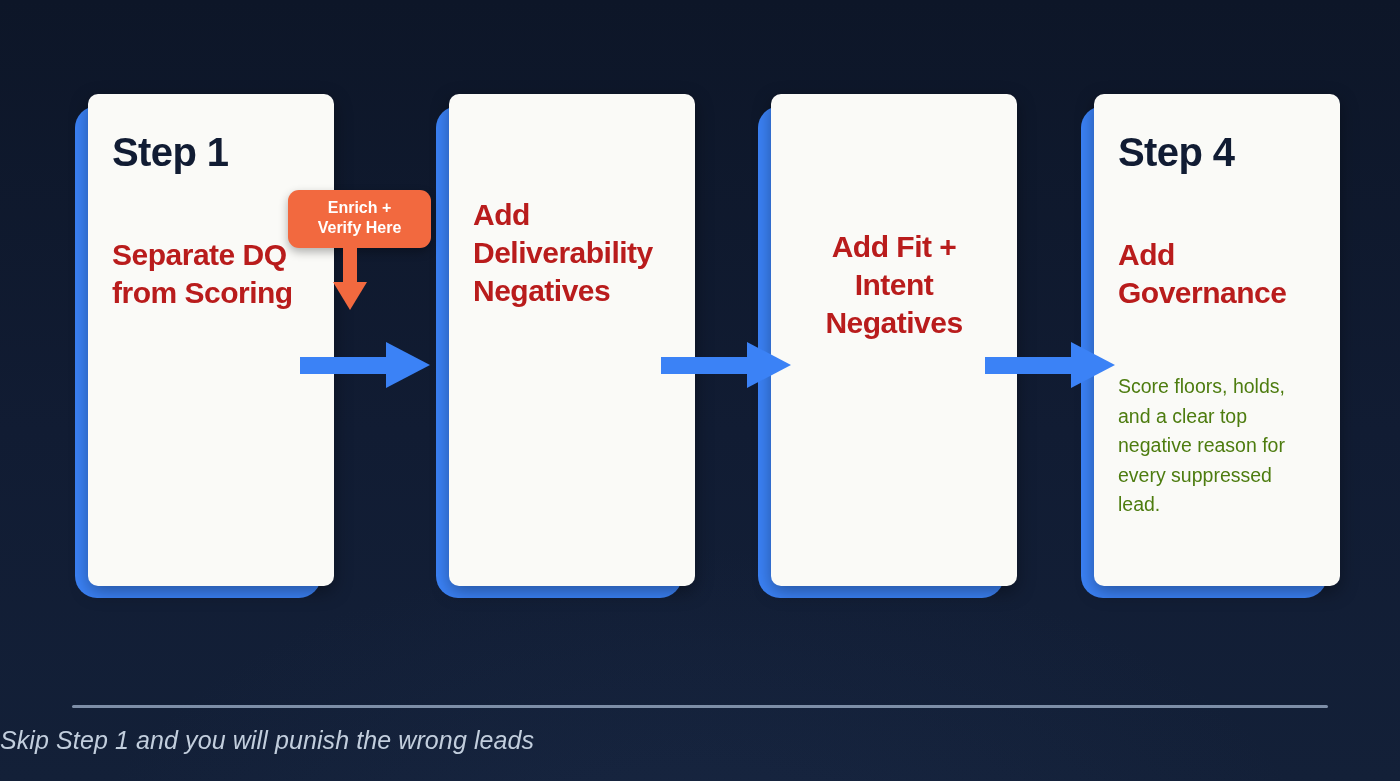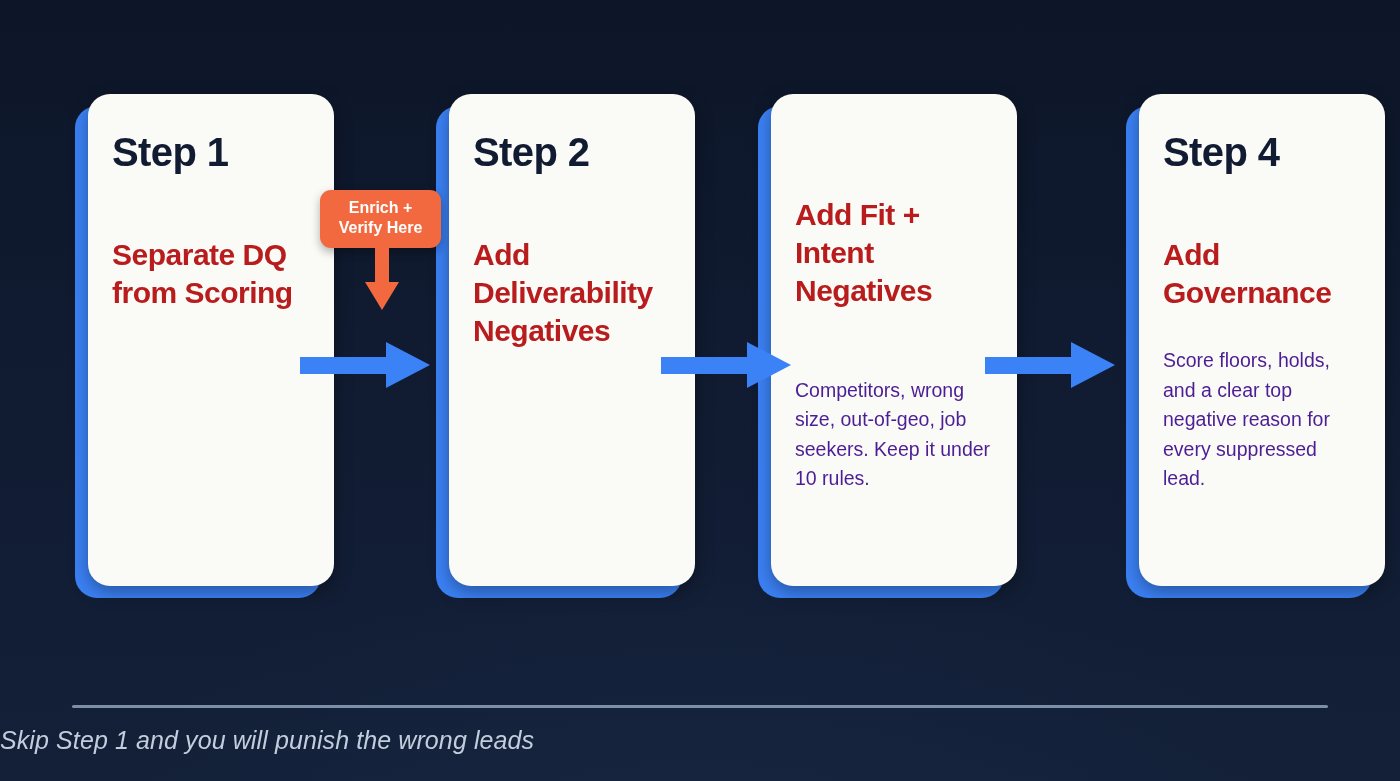--- a/index.html
+++ b/index.html
@@ -35,21 +35,21 @@
     height:492px;
     background:#3b82f6;
     border-radius:22px;
   }
   .card {
     position:absolute;
     left:0; top:0;
     width:246px;
     height:492px;
     background:#fafaf7;
-    border-radius:22px;
+    border-radius:10px;
     box-shadow:0 6px 18px rgba(0,0,0,0.35);
     padding:38px 24px 30px 24px;
     display:flex;
     flex-direction:column;
   }
 
   .card-step {
     font-size:40px;
     font-weight:700;
     letter-spacing:-0.6px;
@@ -60,37 +60,37 @@
     margin-top:62px;
     font-size:30px;
     font-weight:700;
     letter-spacing:-0.5px;
     color:#b91c1c;
     line-height:1.26;
     white-space:pre-line;
   }
   .card-body {
     margin-top:auto;
-    margin-bottom:62px;
+    margin-bottom:36px;
     font-size:19.5px;
     font-weight:400;
-    color:#4c1d95;
+    color:#4d7c0f;
     line-height:1.52;
   }
 
   
   .t-1 .card-title { margin-top:64px; }
   .t-2 .card-title { margin-top:64px; }
-  .t-3 .card-title { margin-top:64px; }
+  .t-3 .card-title { margin-top:96px;text-align:center; }
   .t-4 .card-title { margin-top:64px; }
 
   .c1 { left:88px; }
   .c2 { left:449px; }
   .c3 { left:771px; }
-  .c4 { left:1139px;padding-left:39px; }
+  .c4 { left:1094px;padding-left:39px; }
 
   
   .arrow-right {
     position:absolute;
     height:46px;
     width:130px;
     top:342px;
   }
   .arrow-right .shaft {
     position:absolute;
@@ -109,23 +109,23 @@
     border-bottom:23px solid transparent;
     border-left:44px solid #3b82f6;
   }
   .a1 { left:300px; }
   .a2 { left:661px; }
   .a3 { left:985px; }
 
   
   .callout {
     position:absolute;
-    left:320px;
+    left:288px;
     top:190px;
-    width:121px;
+    width:143px;
   }
   .callout-box {
     background:#f2693f;
     border-radius:11px;
     padding:8px 10px 9px 10px;
     text-align:center;
     color:#ffffff;
     font-size:16px;
     font-weight:600;
     line-height:1.28;
@@ -183,34 +183,32 @@
     <div class="card">
       <div class="card-step">Step 1</div>
       <div class="card-title">Separate DQ
 from Scoring</div>
     </div>
   </div>
 
   <div class="card-wrap c2 t-2">
     <div class="card-accent"></div>
     <div class="card">
-      <div class="card-step">Step 2</div>
       <div class="card-title">Add
 Deliverability
 Negatives</div>
     </div>
   </div>
 
   <div class="card-wrap c3 t-3">
     <div class="card-accent"></div>
     <div class="card">
       <div class="card-title">Add Fit +
 Intent
 Negatives</div>
-      <div class="card-body">Competitors, wrong size, out-of-geo, job seekers. Keep it under 10 rules.</div>
     </div>
   </div>
 
   <div class="card-wrap c4 t-4">
     <div class="card-accent"></div>
     <div class="card">
       <div class="card-step">Step 4</div>
       <div class="card-title">Add
 Governance</div>
       <div class="card-body">Score floors, holds, and a clear top negative reason for every suppressed lead.</div>

